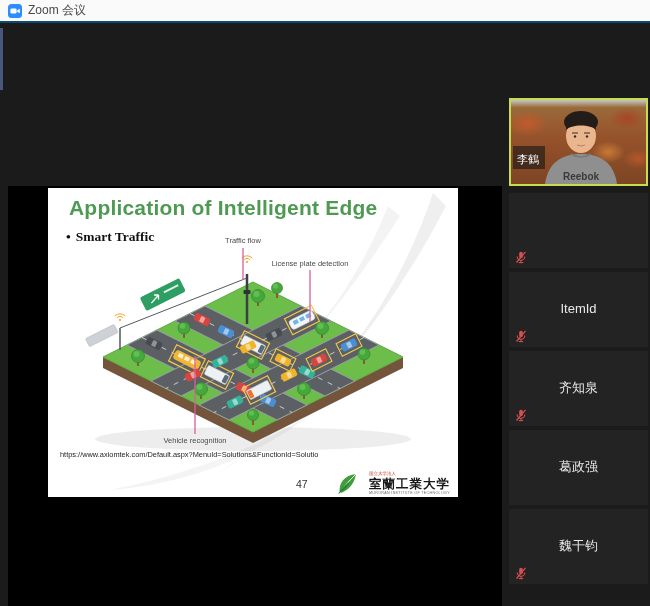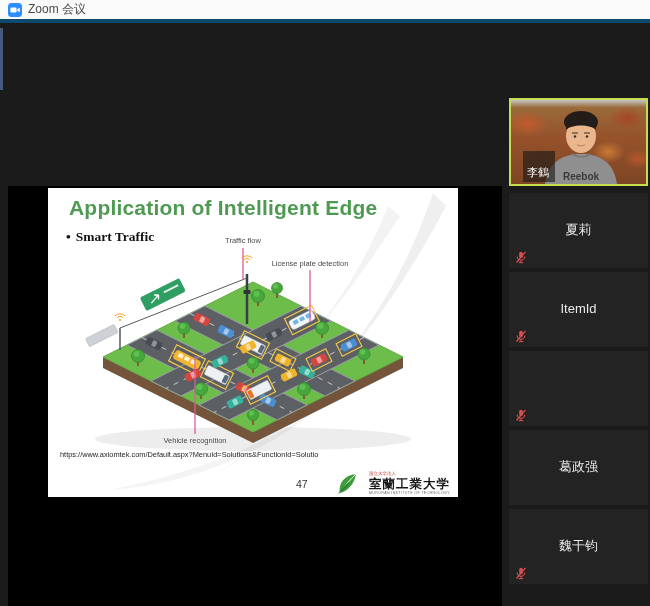--- a/index.html
+++ b/index.html
@@ -4,21 +4,21 @@
 <style>
   html,body{margin:0;padding:0;}
   body{
     width:650px;height:606px;position:relative;overflow:hidden;
     background:#1b1b1b;
     font-family:"Liberation Sans","DejaVu Sans",sans-serif;
   }
   
   .titlebar{
     position:absolute;left:0;top:0;width:650px;height:23px;
-    background:#fafafa;border-bottom:4px solid #0c4a6e;
+    background:#fafafa;border-bottom:2px solid #0c4a6e;
     display:flex;align-items:center;box-sizing:border-box;padding-left:8px;
   }
   .titlebar .app-icon{width:14px;height:14px;display:inline-block;}
   .titlebar .title-text{margin-left:6px;font-size:12px;color:#4a4a4a;}
   
   .edge-strip{position:absolute;left:0;top:28px;width:3px;height:62px;background:#46587c;}
   .share-black{position:absolute;left:8px;top:186px;width:494px;height:420px;background:#000;}
   
   .slide{position:absolute;left:40px;top:2px;width:410px;height:309px;background:#ffffff;overflow:hidden;}
   .wm{position:absolute;left:0;top:0;width:410px;height:309px;z-index:0;}
@@ -60,24 +60,23 @@
       radial-gradient(ellipse 22px 14px at 94% 70%, #b5562c 0%, rgba(181,86,44,0) 70%),
       linear-gradient(180deg,#c3c8c4 0%,#9a6a3a 9%,#96522b 45%,#7d4524 100%);
   }
   .t-1{top:193px;height:75px}
   .t-2{top:272px;height:75px}
   .t-3{top:351px;height:75px}
   .t-4{top:430px;height:75px}
   .t-5{top:509px;height:75px}
   .person-svg{position:absolute;left:0;top:0;width:135px;height:84px;}
   .v-name{
-    position:absolute;left:2px;bottom:2px;z-index:3;
+    position:absolute;left:2px;bottom:15px;z-index:3;
     background:rgba(25,25,25,0.62);color:#fff;font-size:11px;
-    padding:14px 6px 2px 4px;
-    margin-left:10px;
+    padding:6px 6px 2px 4px;
   }
 </style>
 </head>
 <body>
 
 <div class="titlebar">
   <span class="app-icon">
     <svg width="14" height="14" viewBox="0 0 14 14">
       <rect width="14" height="14" rx="3.5" fill="#2d8cff"></rect>
       <rect x="2.4" y="4.4" width="6.2" height="5.2" rx="1.4" fill="#fff"></rect>
@@ -341,21 +340,20 @@
     <circle cx="76" cy="36.5" r="1.2" fill="#3a2a20"></circle>
     <path d="M66,45 Q70,47 74,45" stroke="#b5806a" stroke-width="1" fill="none"></path>
     <path d="M34,84 C37,63 50,54 70,54 C90,54 103,63 106,84 Z" fill="#8f8f8f"></path>
     <path d="M60,54 Q70,60 80,54" stroke="#7a7a7a" stroke-width="1.5" fill="none"></path>
     <text x="70" y="80" text-anchor="middle" font-size="10" fill="#3a3a3a" font-weight="bold">Reebok</text>
   </svg>
   <span class="v-name">李鶴</span>
 </div>
 
 <div class="tile t-1">
-  <span class="pname">夏莉</span>
   <span class="mic">
     <svg width="12" height="13" viewBox="0 0 12 13">
       <rect x="4.2" y="0.8" width="3.6" height="6.4" rx="1.8" fill="#d65050"></rect>
       <path d="M2.2,5.5 a3.8,3.8 0 0 0 7.6,0" fill="none" stroke="#d65050" stroke-width="1.1"></path>
       <line x1="6" y1="9.3" x2="6" y2="11" stroke="#d65050" stroke-width="1.1"></line>
       <line x1="3.8" y1="11.6" x2="8.2" y2="11.6" stroke="#d65050" stroke-width="1.1"></line>
       <line x1="1.5" y1="11.5" x2="10.5" y2="0.8" stroke="#d65050" stroke-width="1.2"></line>
     </svg>
   </span>
 </div>
@@ -367,20 +365,21 @@
       <rect x="4.2" y="0.8" width="3.6" height="6.4" rx="1.8" fill="#d65050"></rect>
       <path d="M2.2,5.5 a3.8,3.8 0 0 0 7.6,0" fill="none" stroke="#d65050" stroke-width="1.1"></path>
       <line x1="6" y1="9.3" x2="6" y2="11" stroke="#d65050" stroke-width="1.1"></line>
       <line x1="3.8" y1="11.6" x2="8.2" y2="11.6" stroke="#d65050" stroke-width="1.1"></line>
       <line x1="1.5" y1="11.5" x2="10.5" y2="0.8" stroke="#d65050" stroke-width="1.2"></line>
     </svg>
   </span>
 </div>
 
 <div class="tile t-3">
+  <span class="pname">齐知泉</span>
   <span class="mic">
     <svg width="12" height="13" viewBox="0 0 12 13">
       <rect x="4.2" y="0.8" width="3.6" height="6.4" rx="1.8" fill="#d65050"></rect>
       <path d="M2.2,5.5 a3.8,3.8 0 0 0 7.6,0" fill="none" stroke="#d65050" stroke-width="1.1"></path>
       <line x1="6" y1="9.3" x2="6" y2="11" stroke="#d65050" stroke-width="1.1"></line>
       <line x1="3.8" y1="11.6" x2="8.2" y2="11.6" stroke="#d65050" stroke-width="1.1"></line>
       <line x1="1.5" y1="11.5" x2="10.5" y2="0.8" stroke="#d65050" stroke-width="1.2"></line>
     </svg>
   </span>
 </div>

